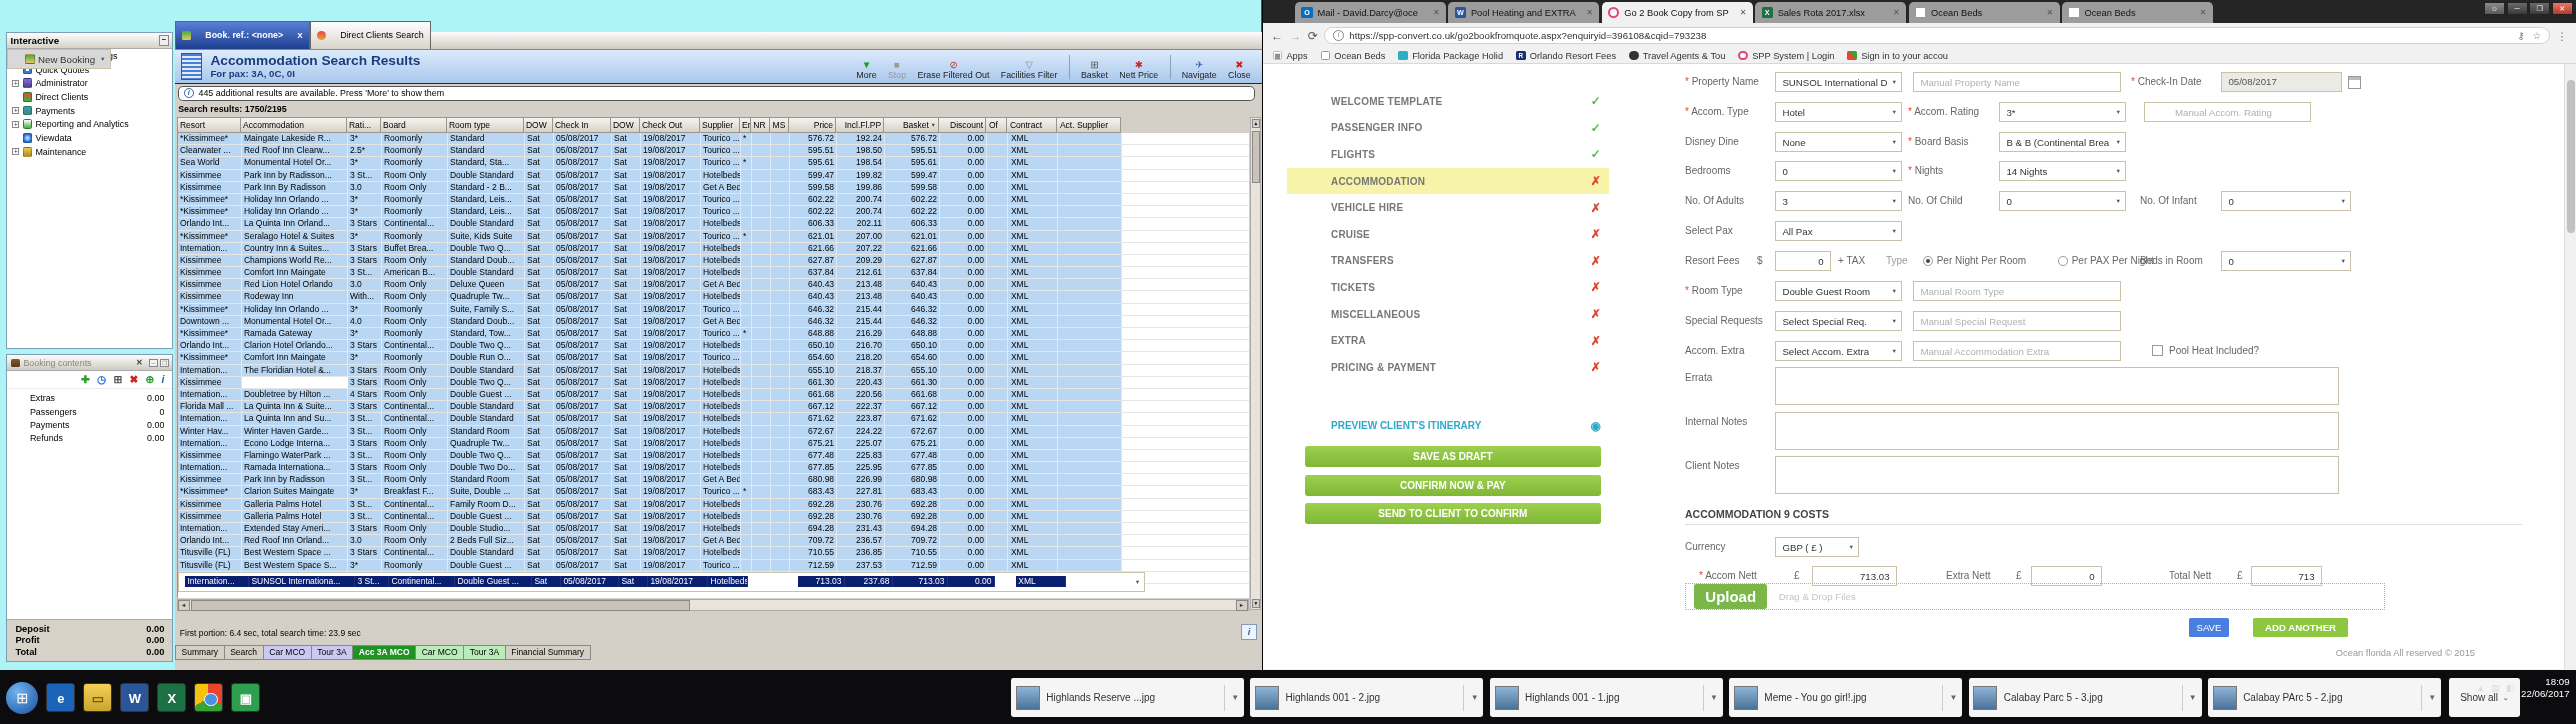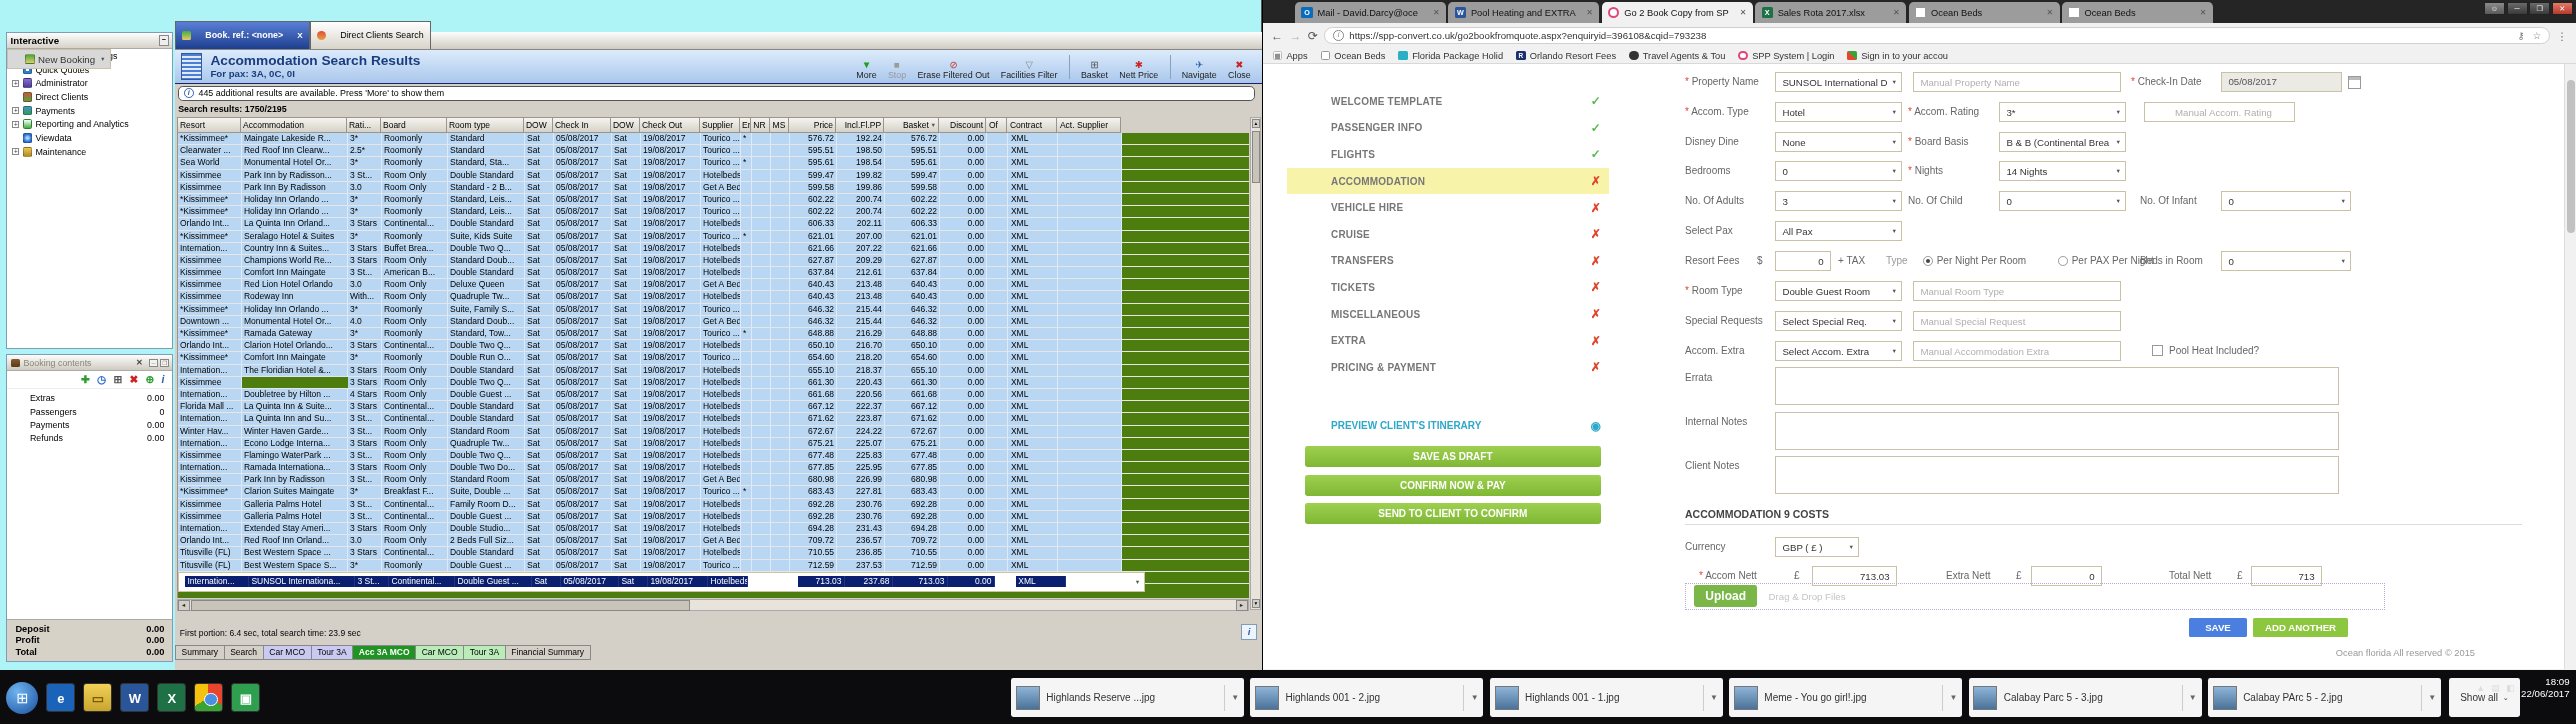--- a/index.html
+++ b/index.html
@@ -76,21 +76,21 @@
 .tdiv{width:0.8px;height:24px;background:#8aa0c0;margin-bottom:1.6px}
 .g-more{color:#1f9e1f}.g-stop{color:#9a9a9a}.g-erase{color:#c0392b}.g-filter{color:#8a8a8a}.g-basket{color:#555}.g-nett{color:#cc2222}.g-nav{color:#2e5fae}.g-close{color:#cc2222}
 #infobar{position:absolute;left:3.2px;top:54px;width:1077px;height:14.5px;background:#fff;border:0.8px solid #555;border-radius:4.8px;display:flex;align-items:center;gap:4.8px;font-size:8.9px;padding-left:4.8px}
 .i-ico{width:9.7px;height:9.7px;border-radius:50%;border:0.8px solid #2e5fae;color:#2e5fae;font-size:7.2px;font-weight:bold;text-align:center;line-height:8.9px;font-style:italic}
 #results{position:absolute;left:3.2px;top:72px;font-size:8.9px;font-weight:bold}
 #thead{position:absolute;left:1.6px;top:85px;width:1072px;height:16px;display:flex}
 .hcell{background:linear-gradient(#f6f4f0,#d6d2c8);border:0.8px solid #9a968c;border-left:none;font-size:8.5px;display:flex;align-items:center;padding:0 2.4px;white-space:nowrap;overflow:hidden}
 .hcell:first-child{border-left:0.8px solid #9a968c}
 .hcell.num{justify-content:flex-end}
 .sort-arrow{font-size:5.6px;color:#555;margin-left:1.6px}
-#tbody{position:absolute;left:1.6px;top:101px;width:1072px;height:465px;background:#4d7c0f;border-left:0.8px solid #9a968c}
+#tbody{position:absolute;left:1.6px;top:101px;width:1072px;height:465px;background:#ffffff;border-left:0.8px solid #9a968c}
 .trow{display:flex;height:12.2px;border-bottom:0.8px solid #e6e6e6}
 .tcell{background:#b9d7f3;border-right:0.8px solid #ddeafc;font-size:8.5px;line-height:11.3px;padding:0 2.4px;white-space:nowrap;overflow:hidden;color:#000}
 .tcell.num{text-align:right}
 .trow.sel .tcell{background:#0a1f70;color:#fff;border-right-color:#22347f}
 #hscroll{position:absolute;left:1.6px;top:567px;width:1072px;height:12px;background:#e8e4dc;border:0.8px solid #aaa;display:flex}
 .scr-btn{width:12px;height:10.5px;background:#d4d0c8;border:0.8px solid #888;font-size:5.6px;text-align:center;line-height:9.7px;color:#333}
 .h-thumb{width:499px;height:10.5px;background:#c8c4ba;border:0.8px solid #888;margin-left:1.6px}
 #vscroll{position:absolute;left:1075px;top:85px;width:11.3px;height:493px;background:#e8e4dc;border:0.8px solid #aaa}
 .v-thumb{position:absolute;left:0.8px;top:13px;width:8px;height:52px;background:#c8c4ba;border:0.8px solid #888}
 .v-up{position:absolute;left:0.8px;top:0.8px;width:8px;height:9.7px;background:#d4d0c8;border:0.8px solid #888;font-size:4.8px;text-align:center;line-height:8.9px}
@@ -167,23 +167,23 @@
 .cal-ico{position:absolute;width:13px;height:13px;border:0.8px solid #999;background:#fff;top:4px}
 .cal-ico::before{content:"";position:absolute;left:0;top:0;width:100%;height:3.2px;background:#bbb}
 .txa{position:absolute;border:0.8px solid #c9c2a6;background:#fff;height:38px}
 .radio{width:9.7px;height:9.7px;border:0.8px solid #999;border-radius:50%;display:inline-block;vertical-align:-1.6px;margin-right:4px;position:relative}
 .radio.on::after{content:"";position:absolute;left:1.6px;top:1.6px;width:4.8px;height:4.8px;border-radius:50%;background:#444}
 .chk{position:absolute;width:10.5px;height:10.5px;border:0.8px solid #999;background:#fff;top:4.8px}
 .rtext{position:absolute;font-size:10px;color:#666;top:4px;white-space:nowrap}
 #costs-title{position:absolute;left:422px;top:444px;font-size:10.5px;font-weight:bold;color:#444}
 #costs-hr{position:absolute;left:422px;top:460px;width:837px;border-top:0.8px solid #ddd}
 .upload-box{position:absolute;left:422px;top:519px;width:700px;height:26.6px;border:1.6px dotted #b9a9d4;display:flex;align-items:center;gap:11.3px;padding-left:8px}
-.upload-btn{background:#7ab648;color:#fff;font-size:12px;font-weight:bold;border-radius:2.4px;padding:4px 11.3px}
+.upload-btn{background:#7ab648;color:#fff;font-size:15px;font-weight:bold;border-radius:2.4px;padding:4px 11.3px}
 .drag-txt{color:#c5c5c5;font-size:9.7px}
-.save-btn{position:absolute;left:926px;top:554px;width:58px;height:19.3px;background:#4a7fe0;color:#fff;font-size:9.7px;font-weight:bold;display:flex;align-items:center;justify-content:center;border-radius:1.6px}
+.save-btn{position:absolute;left:926px;top:554px;width:40px;height:19.3px;background:#4a7fe0;color:#fff;font-size:9.7px;font-weight:normal;display:flex;align-items:center;justify-content:center;border-radius:1.6px}
 .add-btn{position:absolute;left:990px;top:554px;width:95px;height:19.3px;background:#8dc63f;color:#fff;font-size:9.7px;font-weight:bold;display:flex;align-items:center;justify-content:center;border-radius:1.6px}
 #wfooter{position:absolute;right:89px;top:584px;font-size:9.3px;color:#999}
 
 
 #taskbar{position:absolute;left:0;top:670px;width:2576px;height:55px;background:#0c0c0e;display:flex;align-items:center}
 #start-orb{width:32px;height:32px;border-radius:50%;background:radial-gradient(circle at 35% 30%,#6fb4f0,#1a4f9e);margin:0 8px 0 6.4px;color:#fff;font-size:14.5px;text-align:center;line-height:32px}
 .tb-ico{width:29px;height:29px;border-radius:3.2px;margin-right:8px;font-size:13px;font-weight:bold;color:#fff;text-align:center;line-height:29px;border:0.8px solid #333}
 .tb-ie{background:#1b63b8}
 .tb-folder{background:linear-gradient(#f2d056,#c9a52e);color:#7a5c00}
 .tb-word{background:#2a5699}
@@ -1366,21 +1366,21 @@
       <div class="sel" style="left:512px;top:8px;width:127px">SUNSOL International D</div>
       <input class="inp" style="left: 650px; top: 8px; width: 208px;" placeholder="Manual Property Name">
       <div class="fl req" style="left:868px;top:12px">Check-In Date</div>
       <div class="inp ro" style="left:958px;top:8px;width:121px;line-height:18.5px">05/08/2017</div>
       <div class="cal-ico" style="left:1085px;top:12px"></div>
 
       <div class="fl req" style="left:422px;top:42px">Accom. Type</div>
       <div class="sel" style="left:512px;top:38px;width:127px">Hotel</div>
       <div class="fl req" style="left:645px;top:42px">Accom. Rating</div>
       <div class="sel" style="left:736px;top:38px;width:127px">3*</div>
-      <input class="inp" style="left: 881px; top: 38px; width: 151px; padding-left: 30px;" placeholder="Manual Accom. Rating">
+      <input class="inp" style="left: 881px; top: 38px; width: 167px; padding-left: 30px;" placeholder="Manual Accom. Rating">
 
       <div class="fl" style="left:422px;top:72px">Disney Dine</div>
       <div class="sel" style="left:512px;top:68px;width:127px">None</div>
       <div class="fl req" style="left:645px;top:72px">Board Basis</div>
       <div class="sel" style="left:736px;top:68px;width:127px">B &amp; B (Continental Brea</div>
 
       <div class="fl" style="left:422px;top:101px">Bedrooms</div>
       <div class="sel" style="left:512px;top:97px;width:127px">0</div>
       <div class="fl req" style="left:645px;top:101px">Nights</div>
       <div class="sel" style="left:736px;top:97px;width:127px">14 Nights</div>

